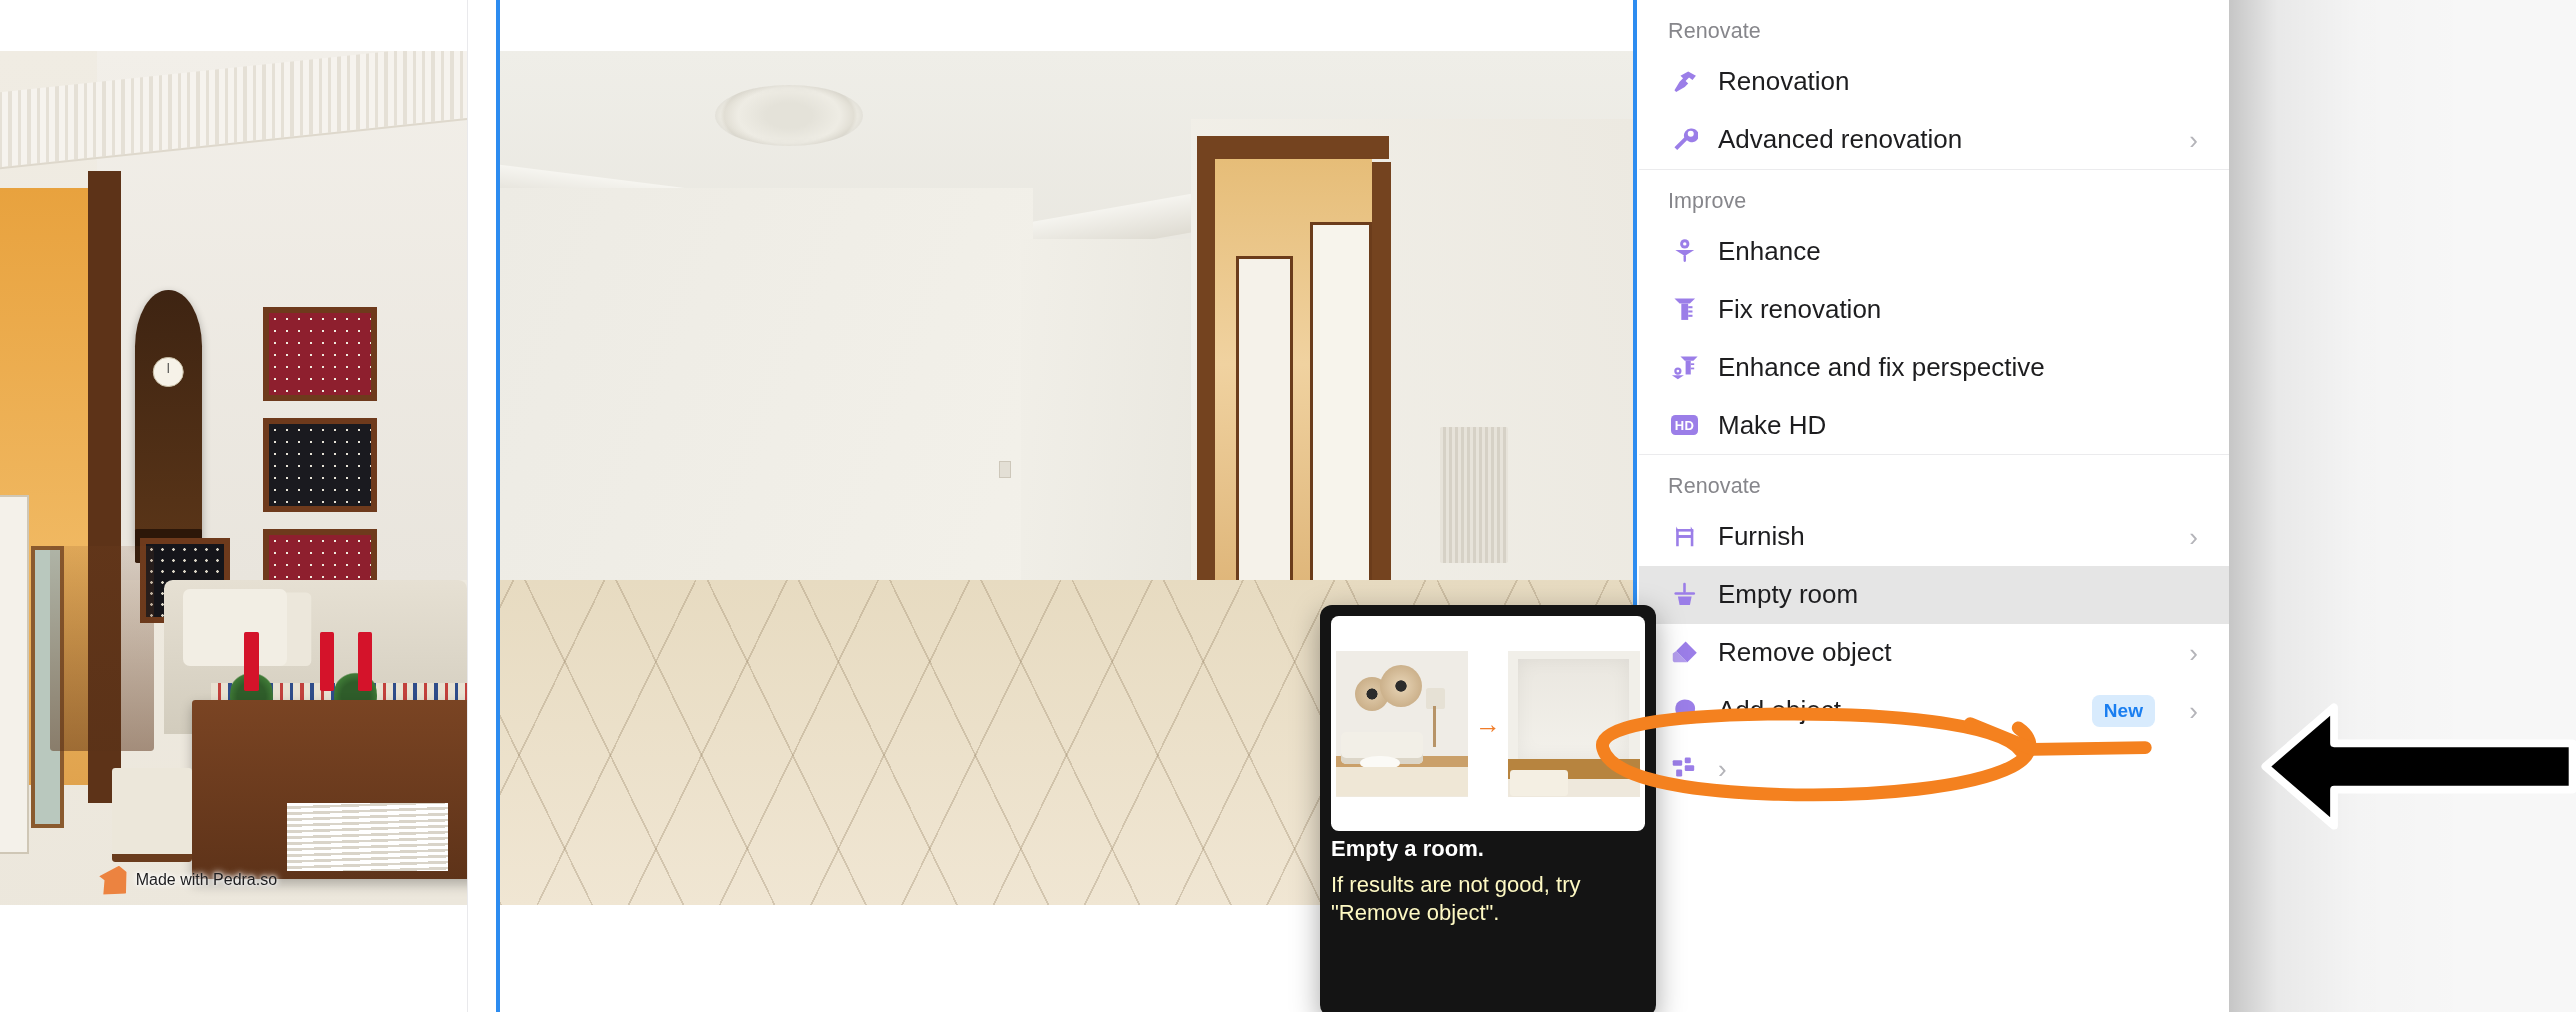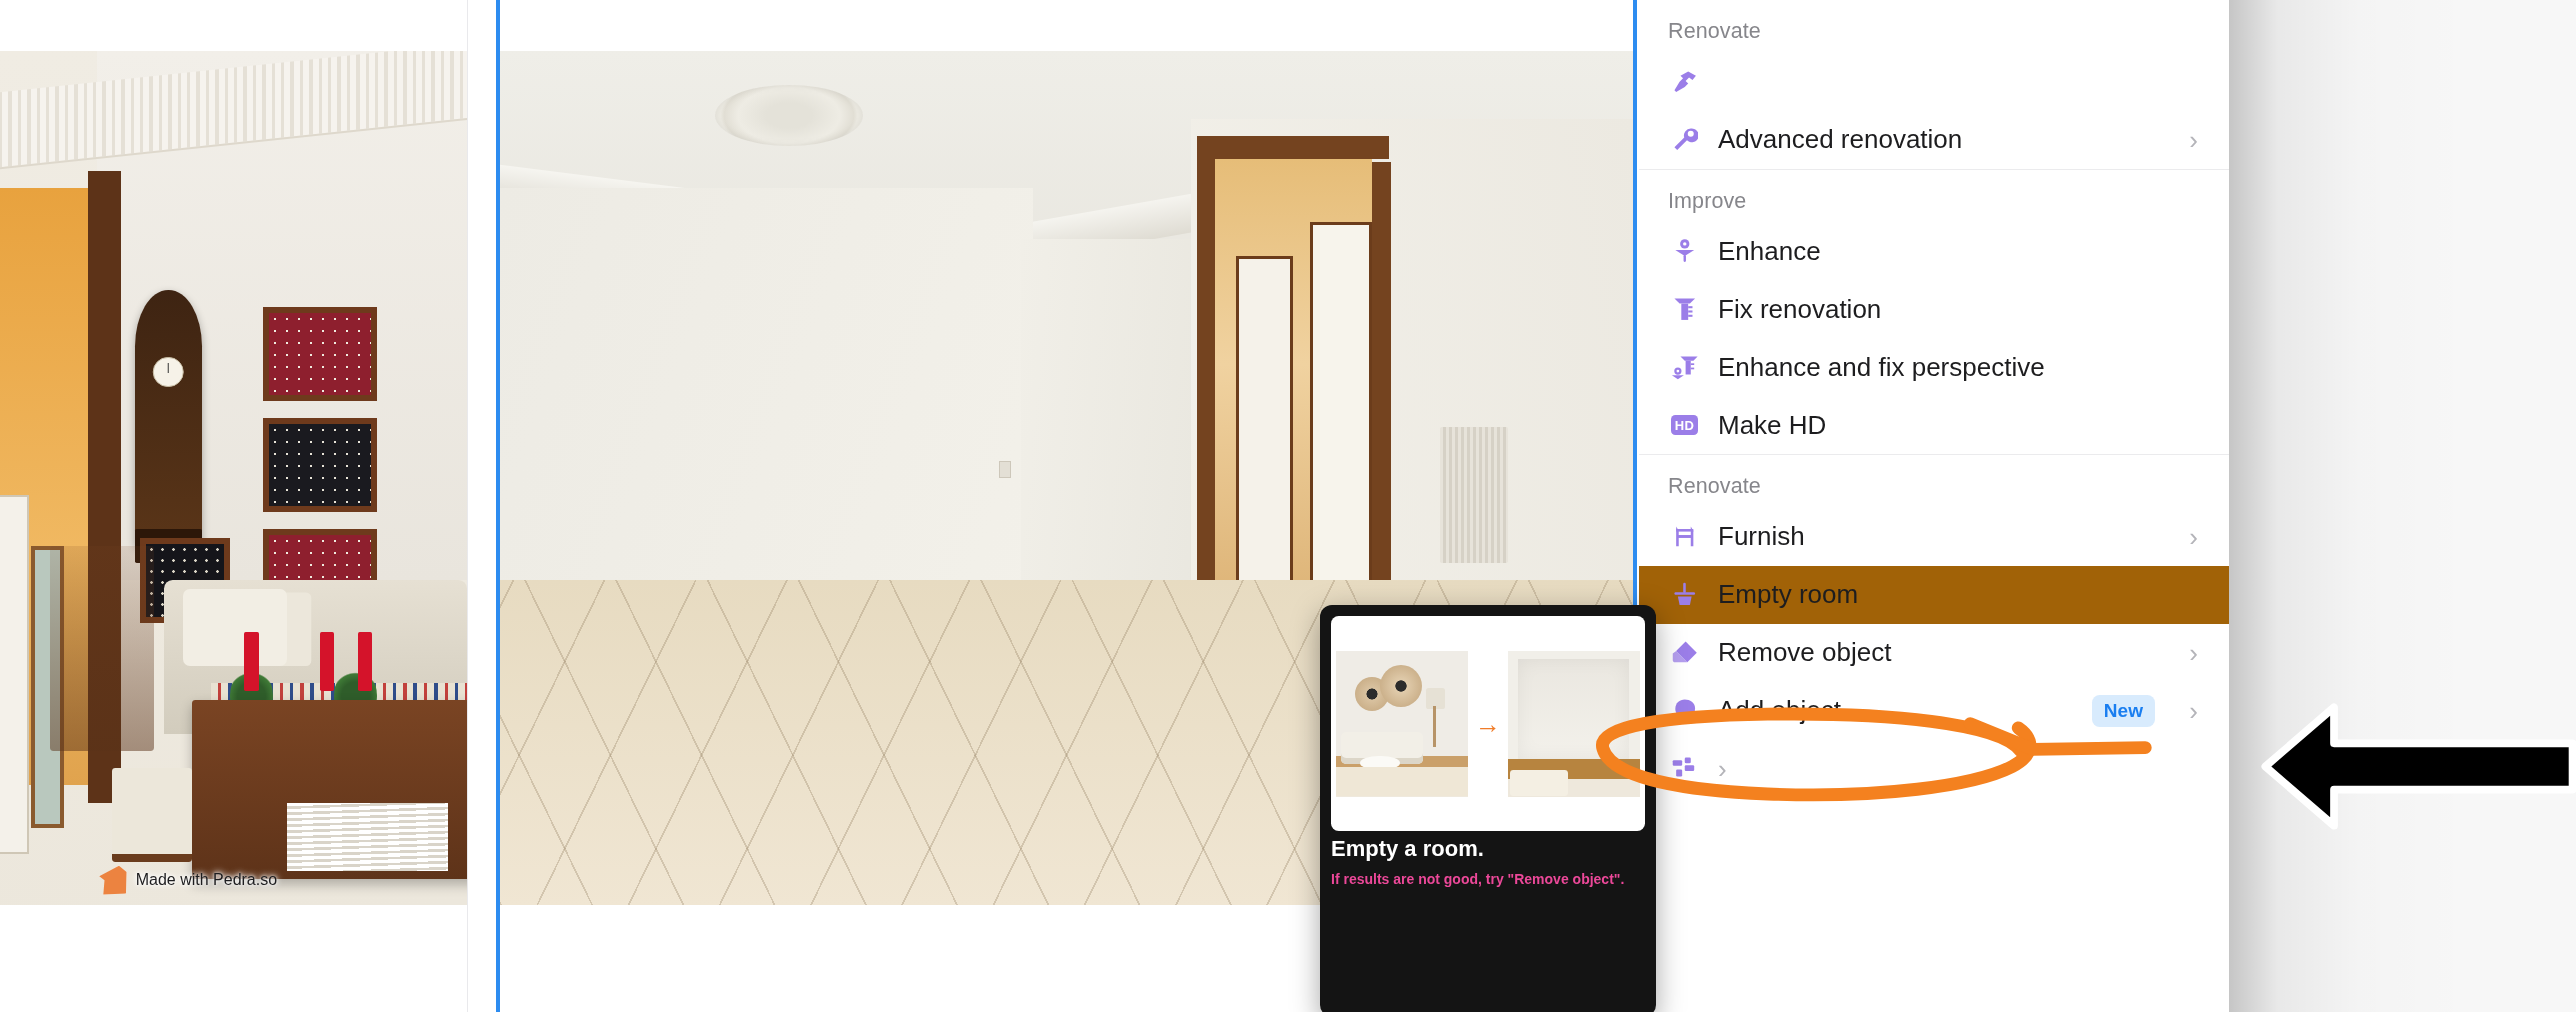--- a/index.html
+++ b/index.html
@@ -161,42 +161,42 @@
   .tt-before .sofa{position:absolute;left:4%;top:56%;width:62%;height:22%;background:#f2efe7;border-radius:5.1px;
      box-shadow:inset 0 -6px 0 #dcd6c8;}
   .tt-before .table{position:absolute;left:18%;top:72%;width:30%;height:10%;background:#fbfaf6;border-radius:50%;}
   .tt-before .rug{position:absolute;left:0;top:80%;width:100%;height:20%;background:#efe7d6;}
   .tt-arrow { width:29px; text-align:center; color:#f07c29; font-size:26px; line-height:1; }
   .tt-after { background:linear-gradient(180deg,#f1efe9 0 74%, #b7843f 74% 88%, #eee8dc 88% 100%); }
   .tt-after .inner{position:absolute;left:8%;top:6%;width:84%;height:68%;
      background:linear-gradient(180deg,#eae7e0,#f3f1eb); box-shadow:inset 0 0 19px rgba(0,0,0,.06);}
   .tt-after .rug{position:absolute;left:2%;top:82%;width:44%;height:18%;background:#f4efe3;border-radius:3.4px;}
   .tt-title { color:#ffffff; font-size:22px; font-weight:700; margin-top:5px; }
-  .tt-note  { color:#ec4899; font-size:14px; font-weight:700; line-height:1.28; margin-top:8.6px; }
+  .tt-note  { color:#fef9c3; font-size:22px; font-weight:400; line-height:1.28; margin-top:8.6px; }
 
   
   .menu {
     position:absolute; left:1639px; top:0; width:590px; height:873px;
     background:#ffffff; z-index:30;
   }
   .menu-shadow {
     position:absolute; left:2229px; top:0; width:347px; height:1013px;
     background:linear-gradient(90deg, rgba(0,0,0,.20) 0%, rgba(0,0,0,.06) 14%, rgba(0,0,0,.012) 38%, rgba(0,0,0,0) 70%), #f7f7f7;
     z-index:25;
   }
   .menu-section { padding:0; }
   .menu-section + .menu-section { border-top:0.9px solid #ebebed; }
   .sec-title {
     font-size:21.5px; color:#86868b; padding:19px 29px 8.6px 29px; letter-spacing:0.1px;
   }
   .menu-item {
     display:flex; align-items:center; gap:19px;
     height:58px; padding:0 31px 0 31px; cursor:pointer; position:relative;
   }
-  .menu-item.highlight { background:#a16207; }
+  .menu-item.highlight { background:#e5e5e5; }
   .mi-icon { width:29px; height:29px; flex:0 0 29px; display:flex; align-items:center; justify-content:center; }
   .mi-icon svg { width:27.5px; height:27.5px; display:block; }
   .mi-label { font-size:26px; color:#1d1d1f; flex:1; white-space:nowrap; }
   .badge-new {
     background:#d8ebfd; color:#1a7ef0; font-size:19px; font-weight:700;
     padding:5.1px 12px; border-radius:7.7px; margin-right:15.4px;
   }
   .chev { color:#b4b4b9; font-size:26px; font-weight:300; line-height:1; }
   .chev.hidden { visibility:hidden; }
   .hd-badge {
@@ -305,20 +305,21 @@
 
   <div class="menu" id="menu-root">
       <div class="menu-section">
         <div class="sec-title">Renovate</div>
         <div class="menu-item">
           <span class="mi-icon">
             <svg viewBox="0 0 32 32">
               <path d="M20 4 L29 9 L25 14 L21 11 L17 15 L20 18 L16 22 L6 28 L4 26 L10 16 L14 12 L11 9 Z" fill="#9b7ee8"></path>
             </svg>
           </span>
+          <span class="mi-label">Renovation</span>
           <span class="chev hidden">›</span>
         </div>
         <div class="menu-item">
           <span class="mi-icon">
             <svg viewBox="0 0 32 32">
               <path d="M23 3 a8 8 0 0 0-7.6 10.4 L4 24.8 l3.2 3.2 L18.6 16.6 A8 8 0 1 0 23 3 Z M23 12.5 a3.5 3.5 0 1 1 0-7 3.5 3.5 0 0 1 0 7 Z" fill="#9b7ee8"></path>
             </svg>
           </span>
           <span class="mi-label">Advanced renovation</span>
           <span class="chev">›</span>

